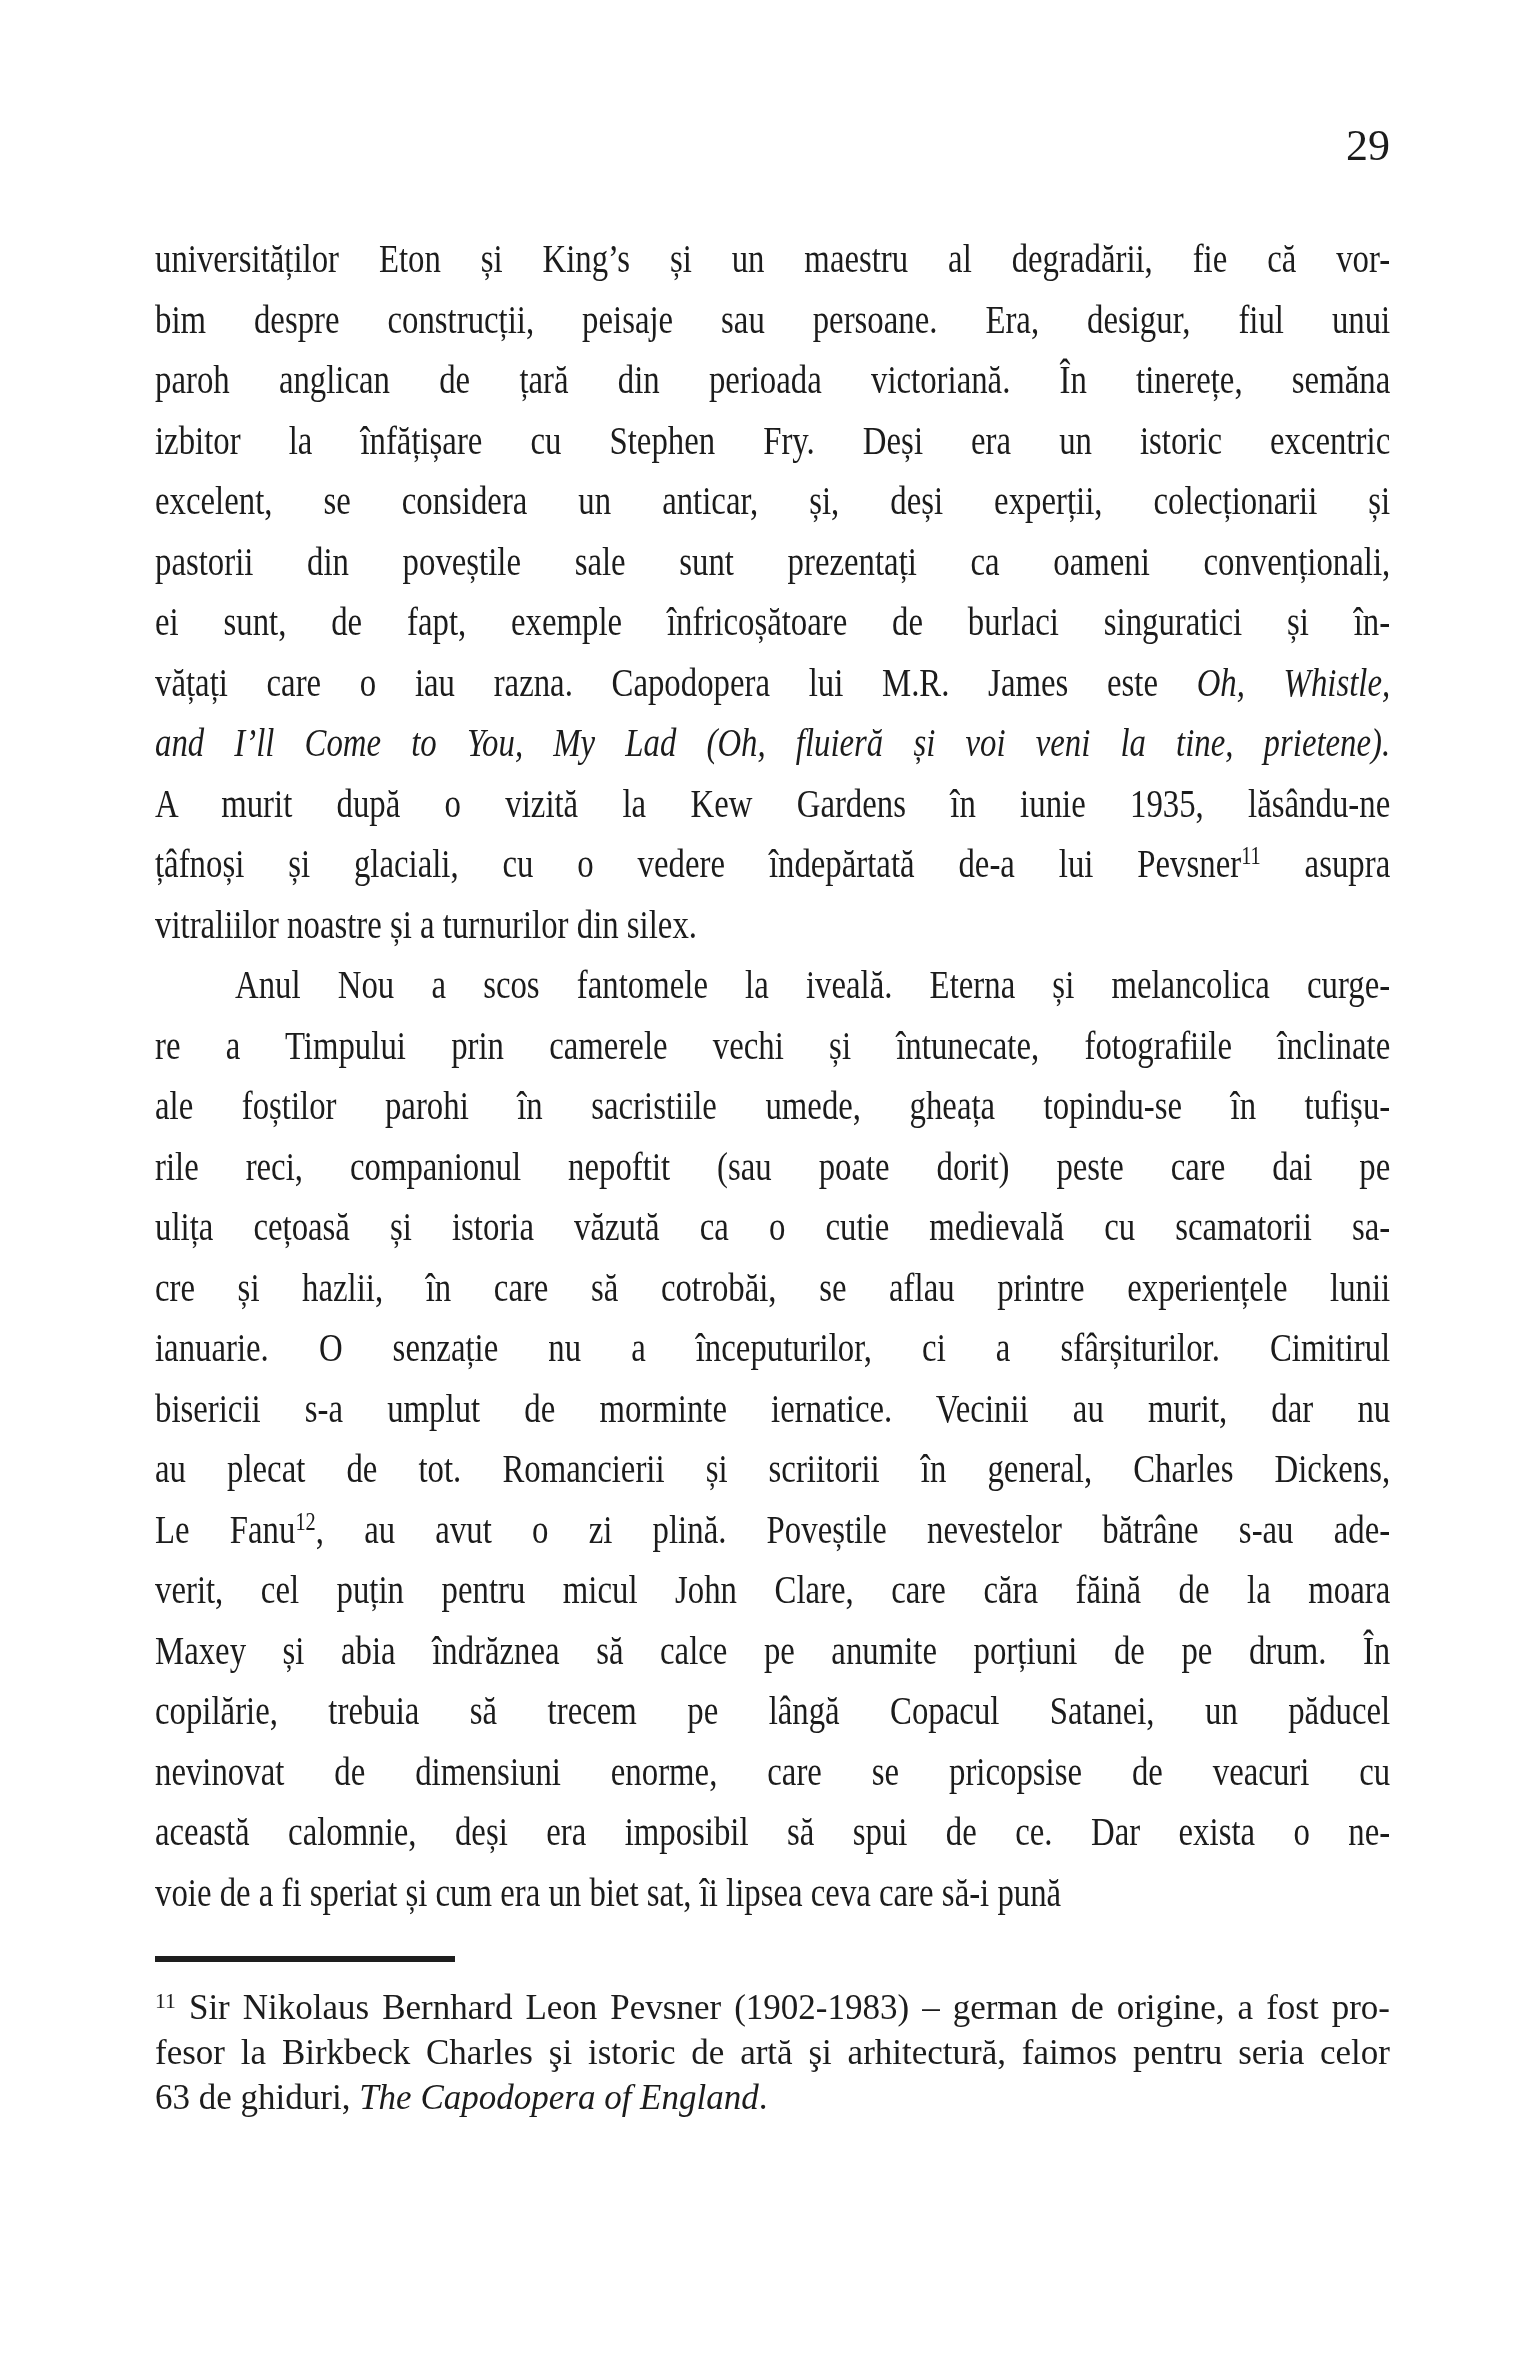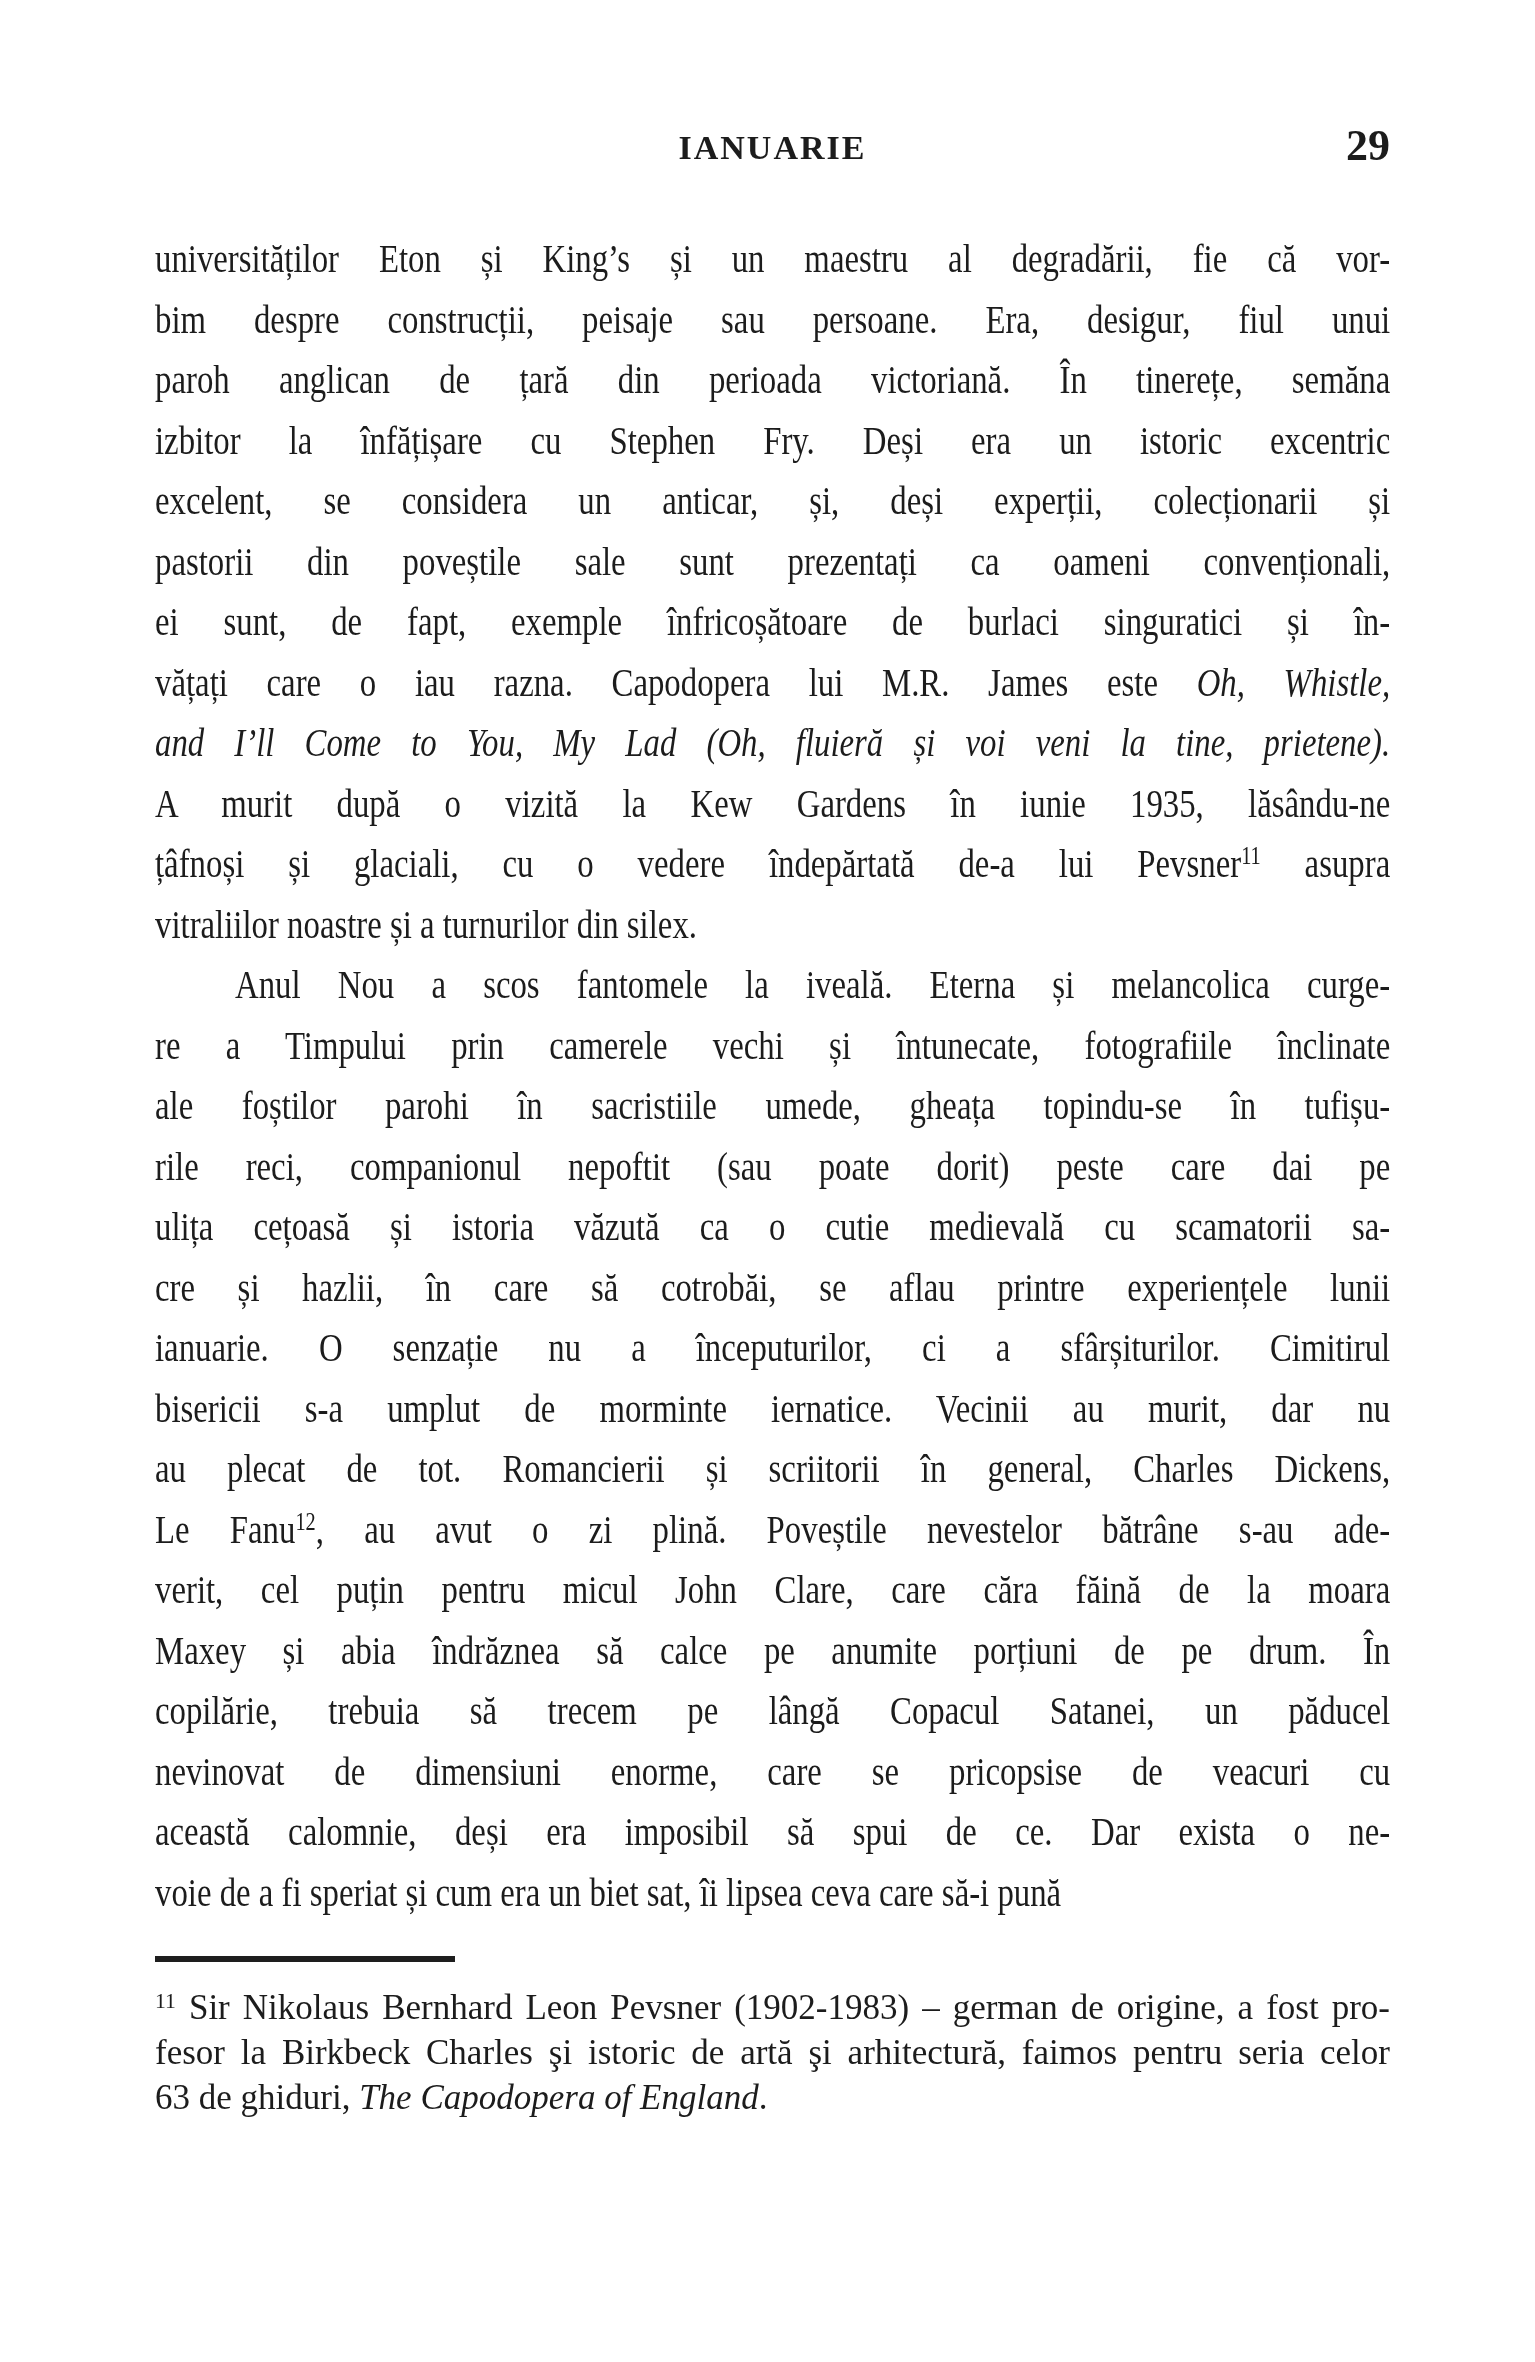--- a/index.html
+++ b/index.html
@@ -33,21 +33,21 @@
     line-height:1;
     font-weight:bold;
     letter-spacing:2px;
   }
   .page-number{
     position:absolute;
     right:0;
     top:-7px;
     font-size:44px;
     line-height:1;
-    font-weight:bold;
+    font-weight:normal;
   }
   
   .body-text{
     position:absolute;
     left:155px;
     top:228px;
     width:1544px;               
     transform:scaleX(0.8);
     transform-origin:0 0;
     font-size:41px;
@@ -89,21 +89,20 @@
   .footnote + .footnote{
     margin-top:14px;
   }
 </style>
 </head>
 <body>
 
 <div class="page">
 
   <div class="running-header">
-    <span class="chapter-title">IANUARIE</span>
     <span class="page-number">29</span>
   </div>
 
   <div class="body-text" id="body-root">
       <div>
         <div class="line"><span>universităților Eton și King’s și un maestru al degradării, fie că vor-</span></div>
         <div class="line"><span>bim despre construcții, peisaje sau persoane. Era, desigur, fiul unui</span></div>
         <div class="line"><span>paroh anglican de țară din perioada victoriană. În tinerețe, semăna</span></div>
         <div class="line"><span>izbitor la înfățișare cu Stephen Fry. Deși era un istoric excentric</span></div>
         <div class="line"><span>excelent, se considera un anticar, și, deși experții, colecționarii și</span></div>

